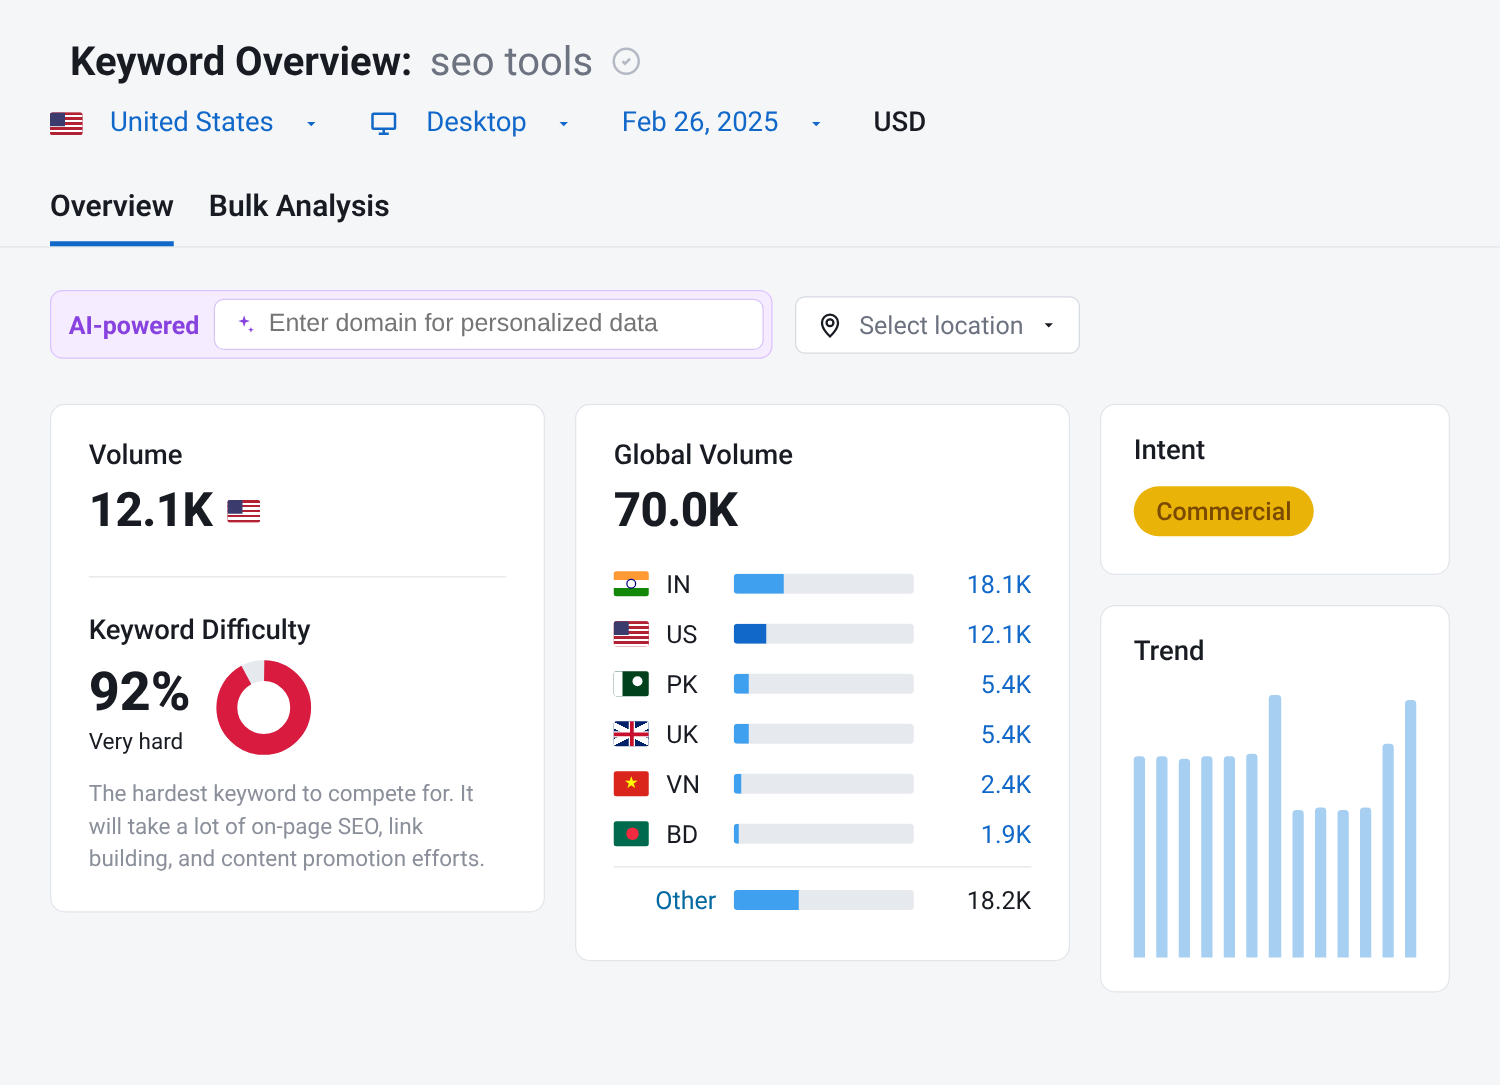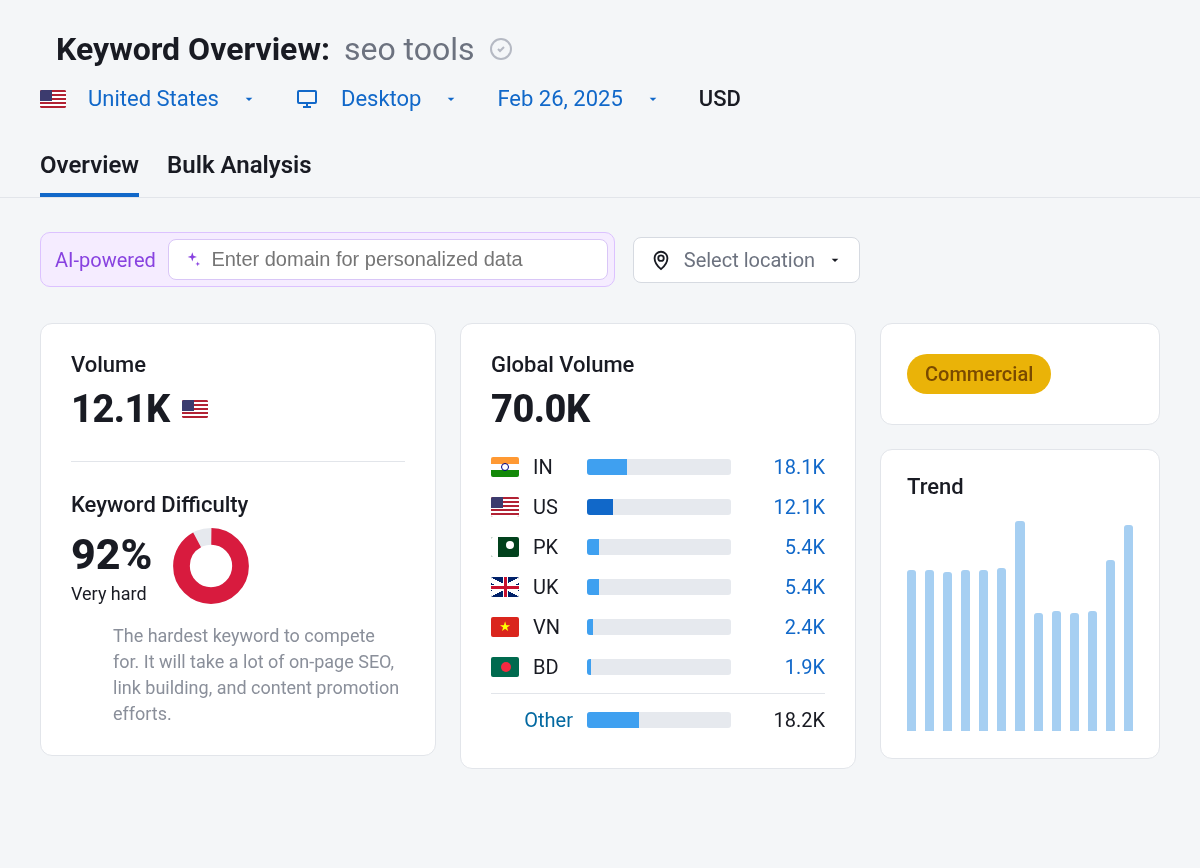--- a/index.html
+++ b/index.html
@@ -20,38 +20,38 @@
   .selector { display: inline-flex; align-items: center; gap: 22px; color: #1168c9; cursor: pointer; }
   .selector .chev { width: 16px; height: 16px; }
   .currency { color: #191b23; font-weight: 500; }
 
   .tabs-row { display: flex; gap: 28px; border-bottom: 1px solid #e2e5ea; margin: 0 -40px; padding: 0 40px; }
   .tab { font-size: 24px; font-weight: 600; color: #191b23; padding: 8px 0 14px 0; cursor: pointer; border-bottom: 4px solid transparent; }
   .tab.active { border-bottom-color: #1168c9; }
 
   .filter-row { display: flex; align-items: center; gap: 18px; margin-top: 34px; margin-bottom: 36px; }
   .ai-pill-wrap { display: flex; align-items: center; background: #f5ecff; border: 1px solid #dcc2ff; border-radius: 10px; padding: 6px 6px 6px 14px; gap: 12px; }
-  .ai-label { color: #8842e0; font-size: 20px; font-weight: 400; }
+  .ai-label { color: #8842e0; font-size: 20px; font-weight: 700; }
   .domain-input-wrap { background: #fff; border: 1px solid #d9c6f7; border-radius: 8px; display: flex; align-items: center; padding: 8px 14px; gap: 10px; width: 440px; }
   .domain-input-wrap input { border: none; outline: none; font-size: 20px; width: 100%; color: #6c727f; background: transparent; }
   .sparkle { width: 20px; height: 20px; color: #8842e0; }
   .location-select { background: #fff; border: 1px solid #d6dae1; border-radius: 8px; display: flex; align-items: center; padding: 10px 16px; gap: 12px; font-size: 20px; color: #6c727f; cursor: pointer; }
 
   .cards-row { display: flex; gap: 24px; align-items: flex-start; }
   .card { background: #fff; border: 1px solid #e2e5ea; border-radius: 12px; padding: 28px 30px; }
   .card h3 { font-size: 22px; font-weight: 500; color: #191b23; margin-bottom: 10px; }
   .big-num { font-size: 38px; font-weight: 800; color: #191b23; letter-spacing: -0.5px; }
 
   .card-volume { width: 400px; }
   .card-volume .vol-head { display: flex; align-items: center; gap: 12px; }
   .card-volume hr { border: none; border-top: 1px solid #e2e5ea; margin: 30px 0 30px 0; }
   .kd-row { display: flex; align-items: center; gap: 20px; margin-top: 8px; }
   .kd-pct { font-size: 43px; font-weight: 800; }
   .kd-label { font-size: 18px; color: #191b23; margin-top: 4px; }
-  .kd-desc { font-size: 18px; color: #8a8f9a; margin-top: 18px; line-height: 1.45; margin-left: 42px; }
+  .kd-desc { font-size: 18px; color: #8a8f9a; margin-top: 18px; line-height: 1.45; }
   .kd-donut { width: 78px; height: 78px; }
 
   .card-global { width: 400px; }
   .gv-list { margin-top: 16px; }
   .gv-row { display: flex; align-items: center; gap: 14px; padding: 8px 0; }
   .gv-flag { width: 28px; height: 20px; border-radius: 2px; flex-shrink: 0; display:inline-block; background:#ccc; position:relative; overflow:hidden; }
   .gv-cc { width: 40px; font-size: 20px; color: #191b23; }
   .gv-bar { flex: 1; height: 16px; background: #e6e9ee; border-radius: 3px; position: relative; overflow: hidden; }
   .gv-bar-fill { position: absolute; left: 0; top: 0; bottom: 0; background: #3fa0f0; }
   .gv-bar-fill.us { background: #1168c9; }
@@ -236,20 +236,21 @@
         <span class="gv-other-label">Other</span>
         <div class="gv-bar">
             <div class="gv-bar-fill" id="gv-other-fill" style="width: 36%;"></div>
           </div>
         <span class="gv-val plain">18.2K</span>
       </div>
     </div>
 
     <div class="right-col">
       <div class="card card-intent">
+        <h3>Intent</h3>
         <span class="intent-badge">Commercial</span>
       </div>
       <div class="card card-trend">
         <h3>Trend</h3>
         <div class="trend-chart" id="trend-chart">
             <div class="trend-bar" style="height: 76.5306%;"></div>
             <div class="trend-bar" style="height: 76.5306%;"></div>
             <div class="trend-bar" style="height: 75.5102%;"></div>
             <div class="trend-bar" style="height: 76.5306%;"></div>
             <div class="trend-bar" style="height: 76.5306%;"></div>

